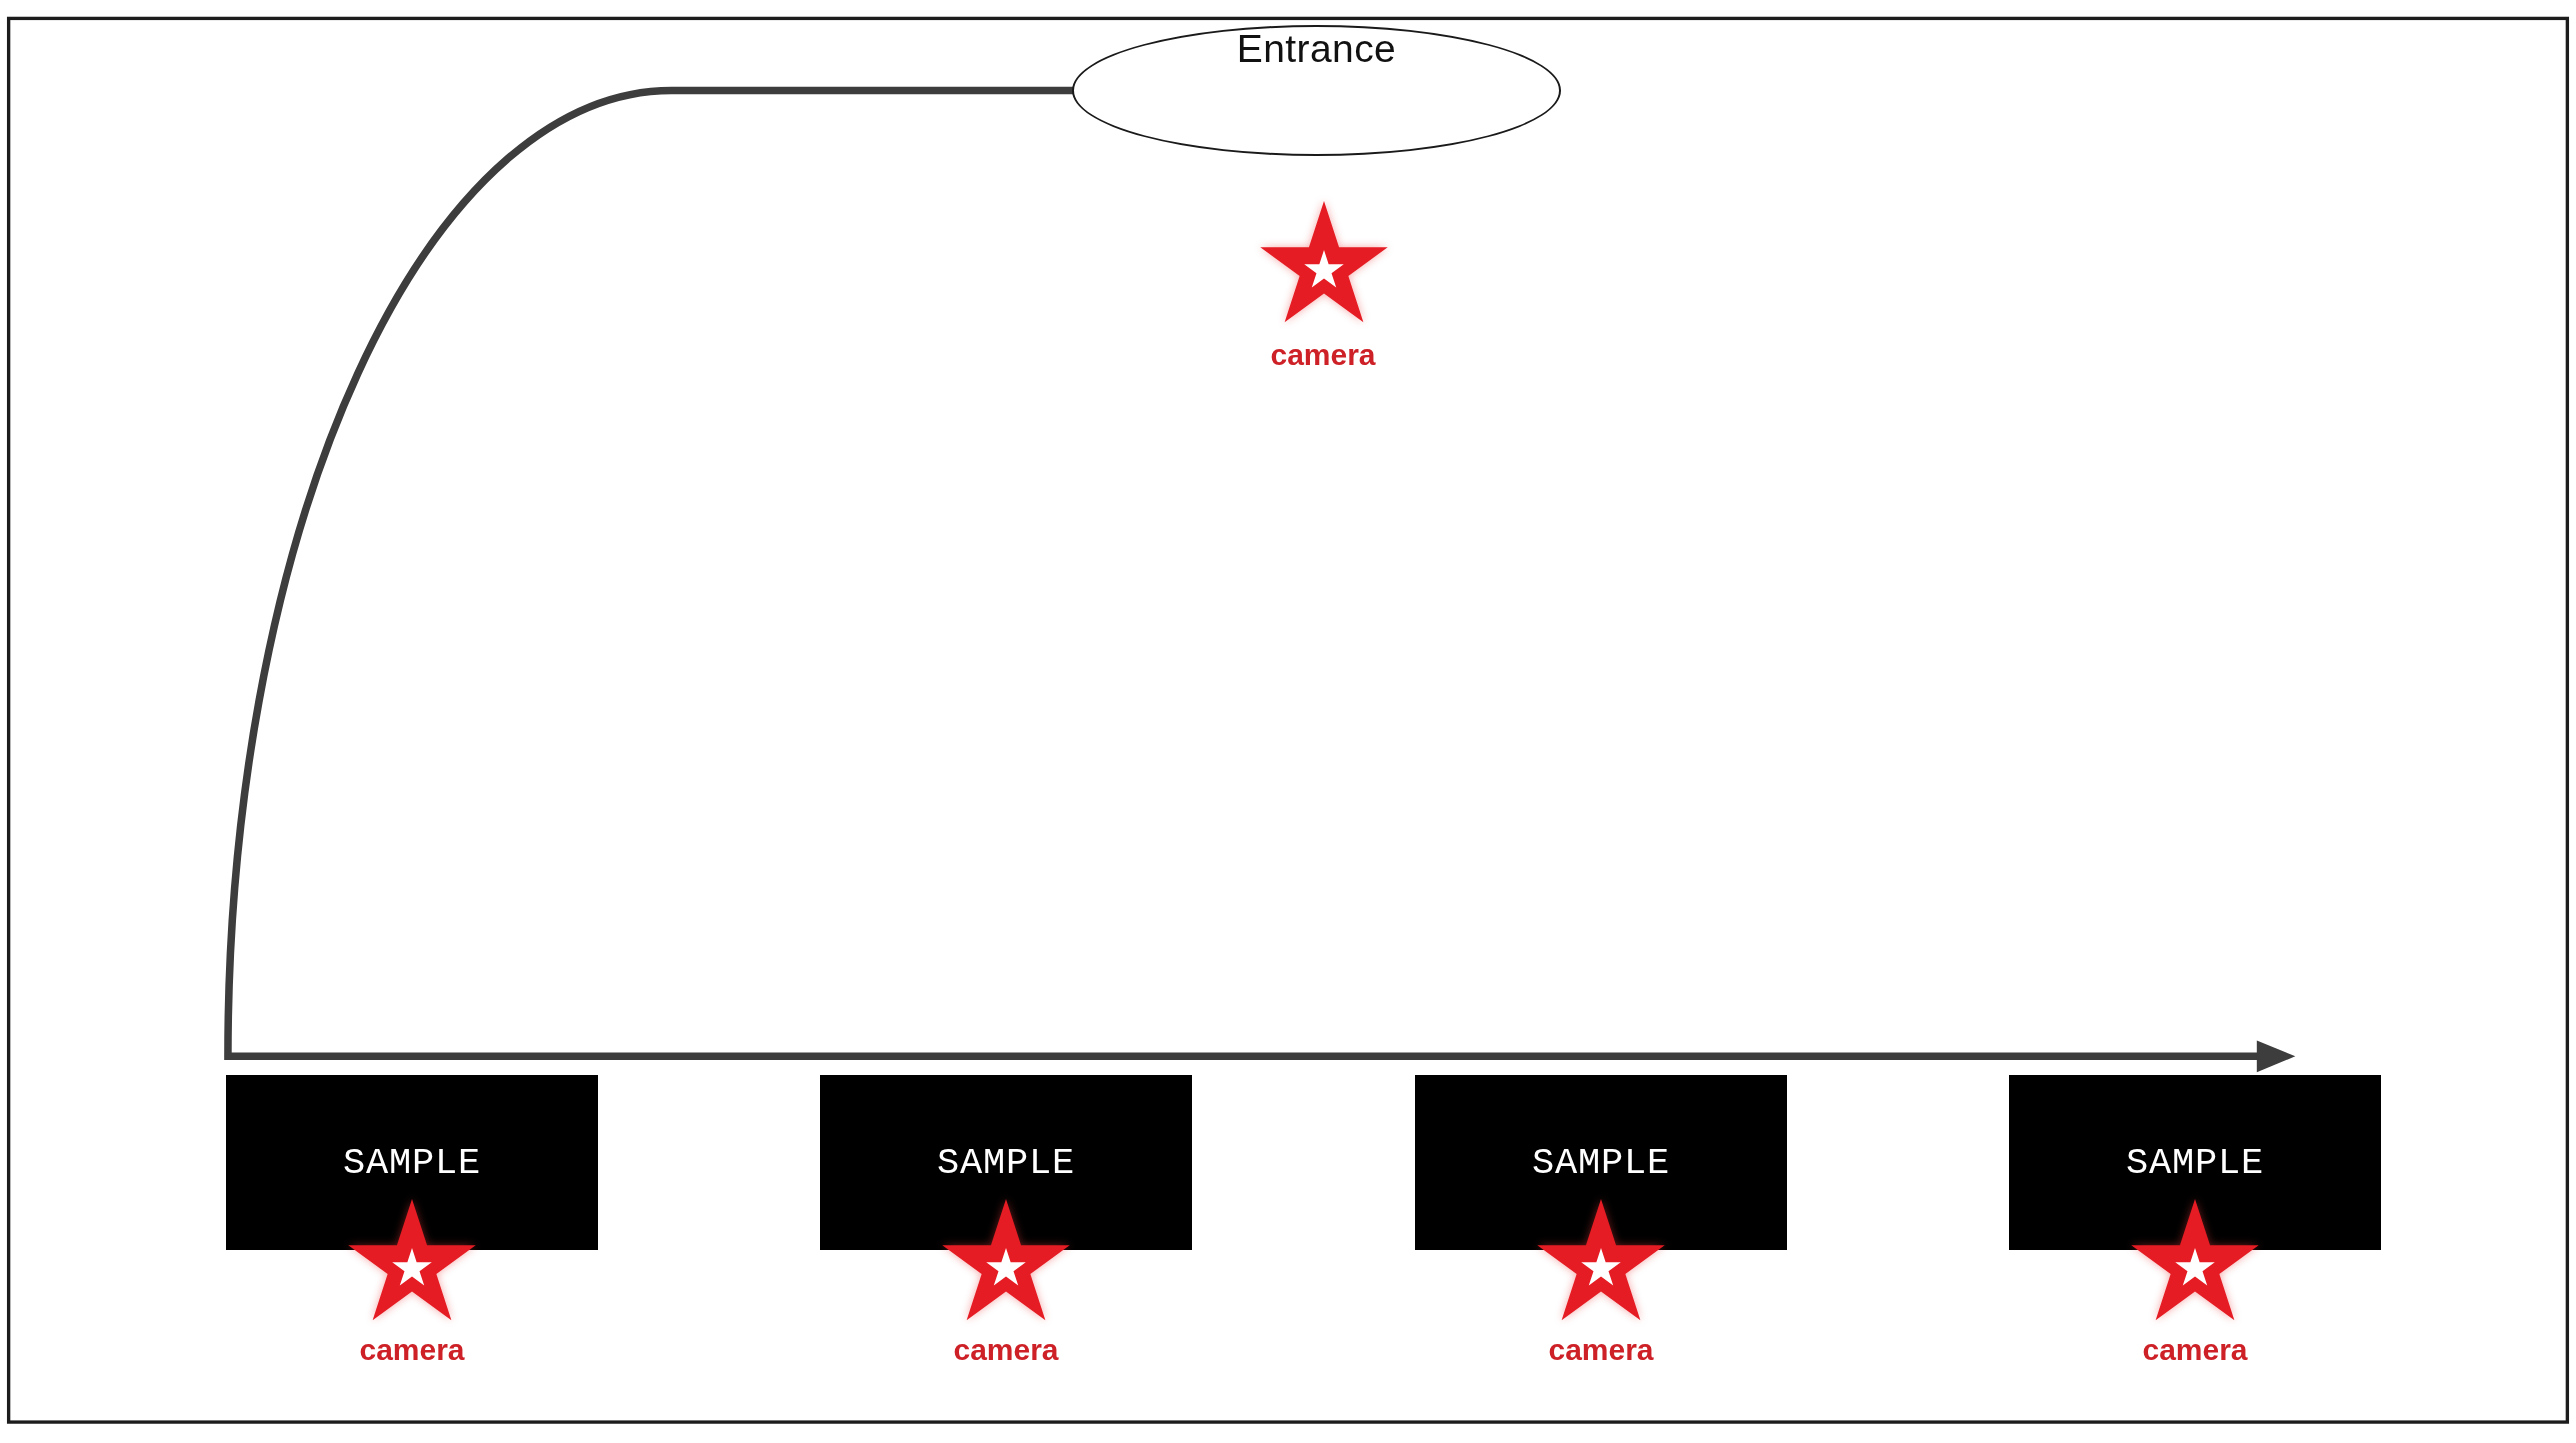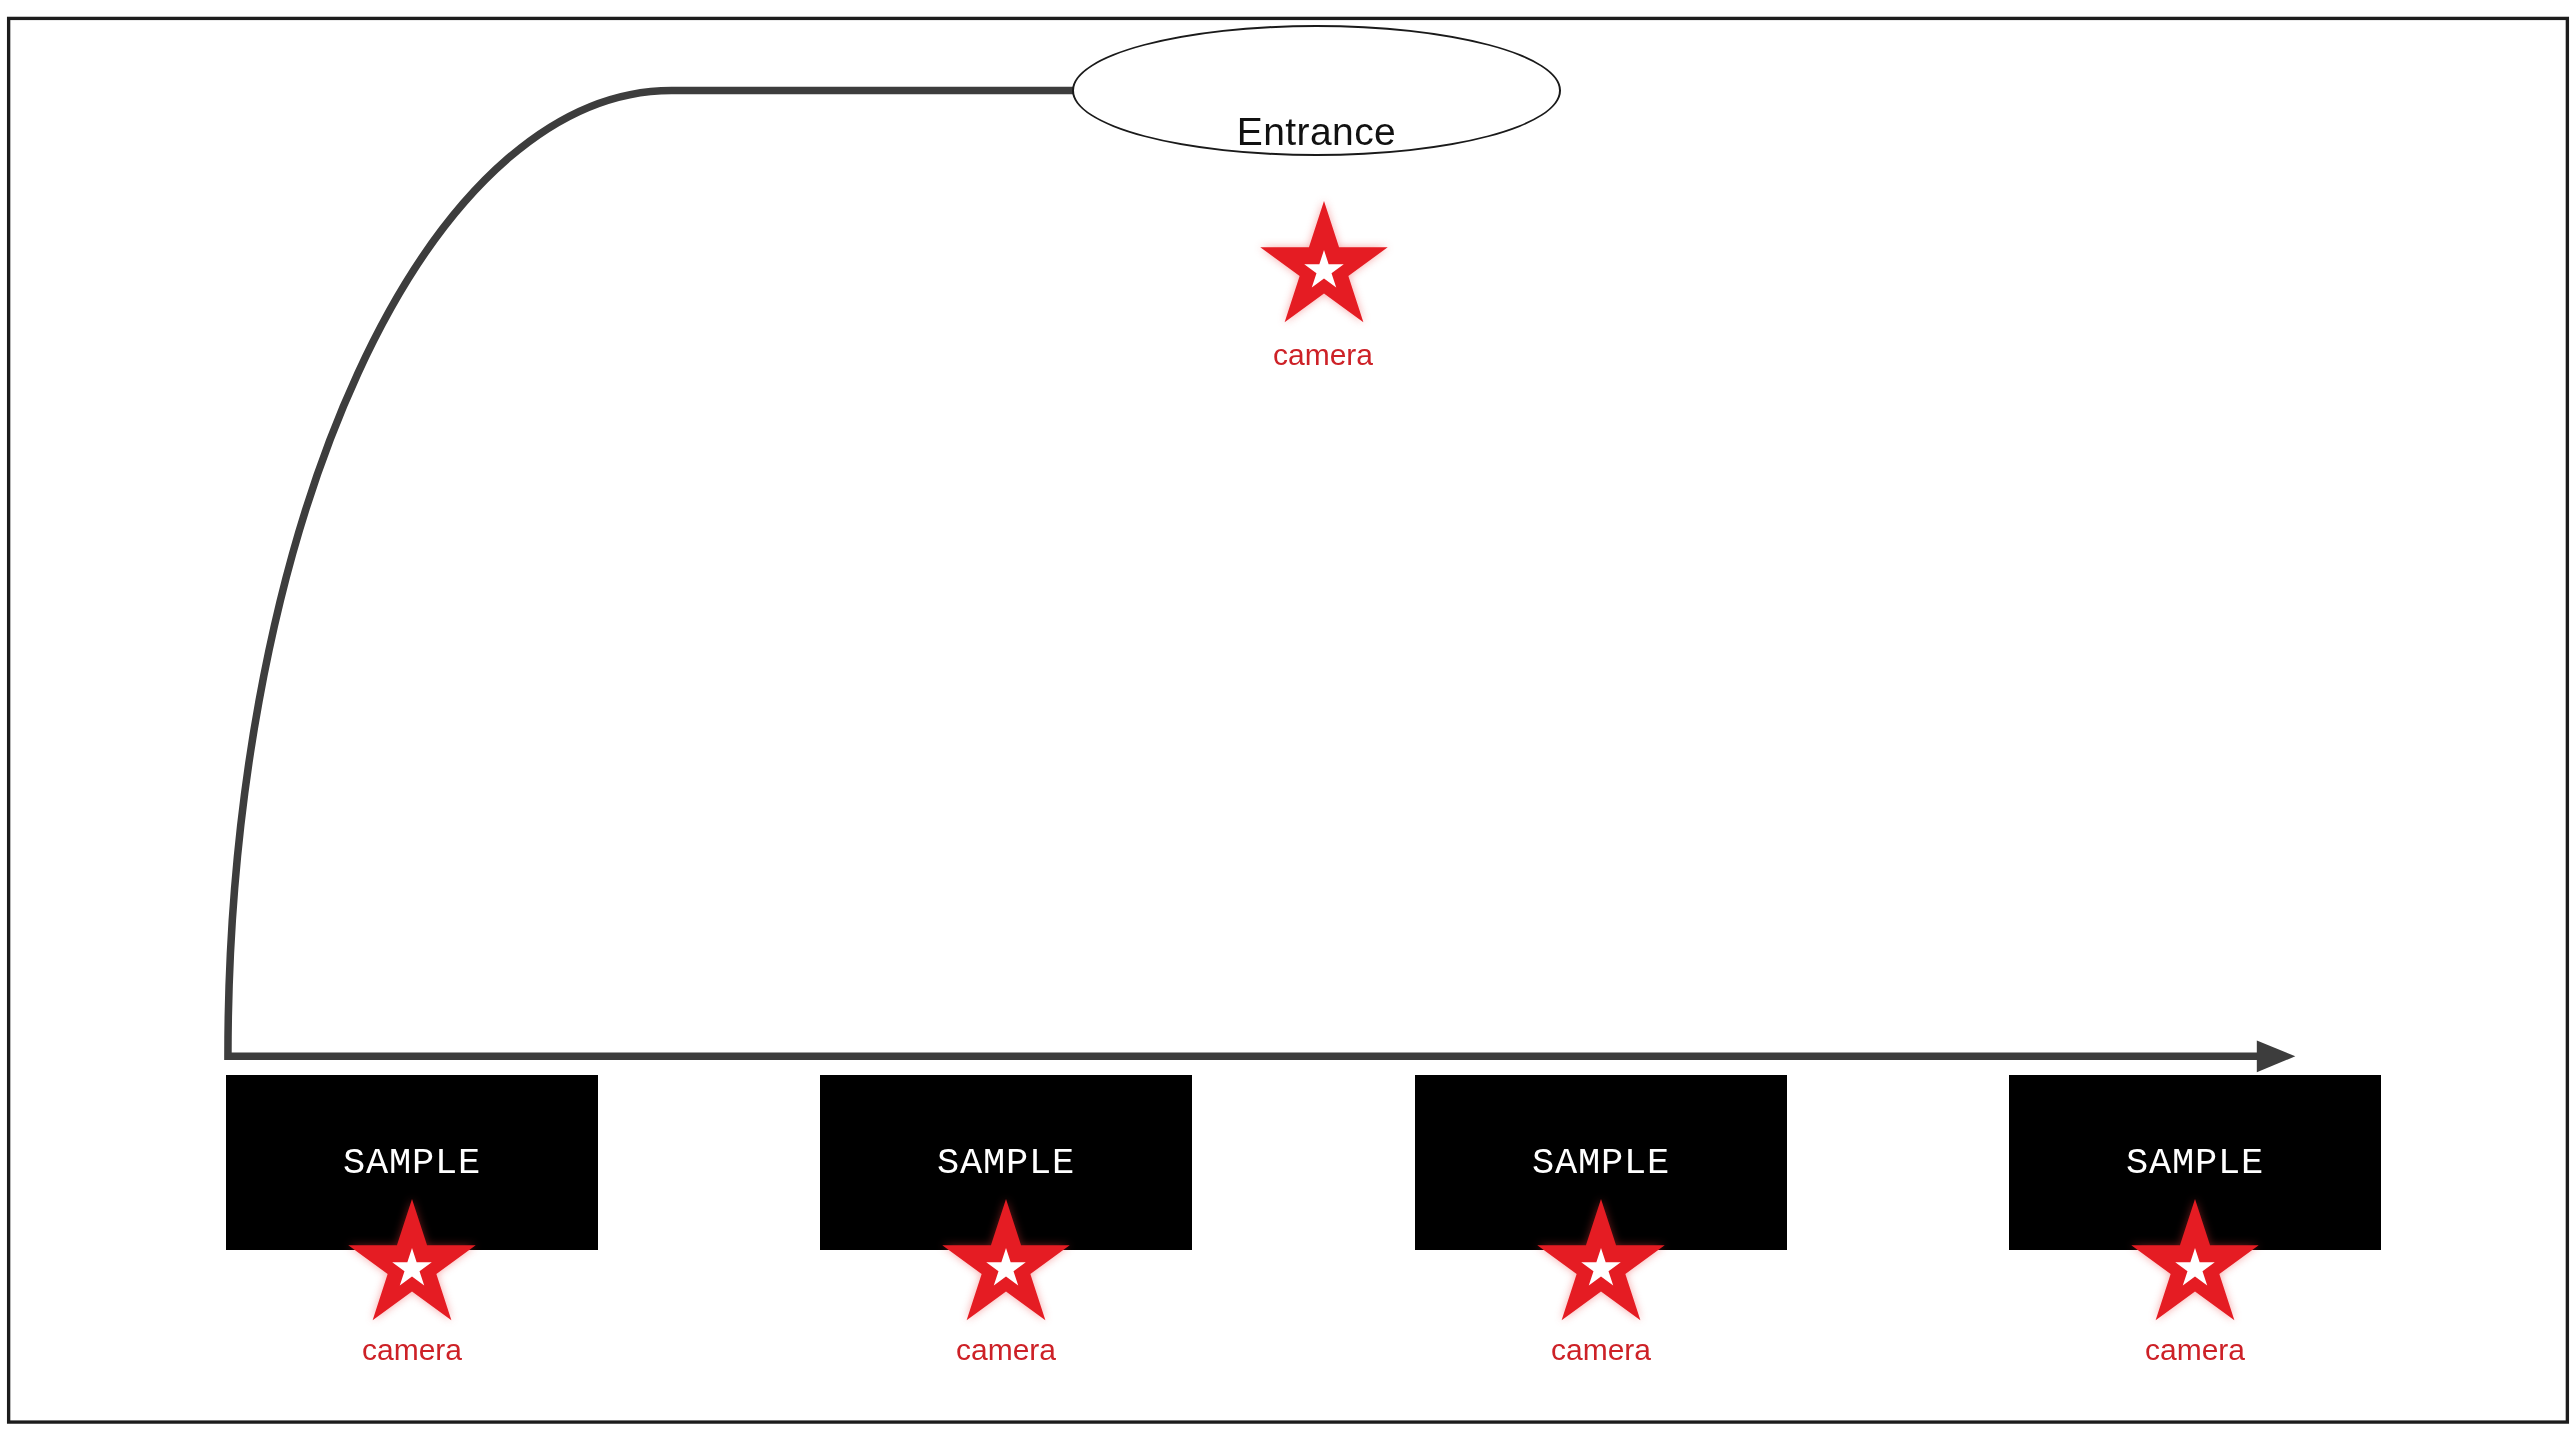--- a/index.html
+++ b/index.html
@@ -26,21 +26,21 @@
   .entrance-ellipse {
     position: absolute;
     left: 1072px;
     top: 25px;
     width: 489px;
     height: 131px;
     background: #ffffff;
     border: 2.5px solid #1a1a1a;
     border-radius: 50%;
     display: flex;
-    align-items: flex-end;
+    align-items: flex-start;
     justify-content: center;
     box-sizing: border-box;
   }
   .entrance-label {
     font-size: 39px;
     color: #111111;
     letter-spacing: 0.4px;
   }
   
   .sample-box {
@@ -73,21 +73,21 @@
   .star-entrance { left: 1257px; top: 201px; }
   .star-0 { left: 345px;  top: 1199px; }
   .star-1 { left: 939px; top: 1199px; }
   .star-2 { left: 1534px; top: 1199px; }
   .star-3 { left: 2128px; top: 1199px; }
   
   .camera-label {
     position: absolute;
     transform: translateX(-50%);
     font-size: 30px;
-    font-weight: normal;
+    font-weight: bold;
     color: #cd2127;
     white-space: nowrap;
   }
   .camlbl-entrance { left: 1323px; top: 338px; }
   .camlbl-0 { left: 412px;  top: 1333px; }
   .camlbl-1 { left: 1006px; top: 1333px; }
   .camlbl-2 { left: 1601px; top: 1333px; }
   .camlbl-3 { left: 2195px; top: 1333px; }
   .defs-svg { position: absolute; width: 0; height: 0; }
 </style>

